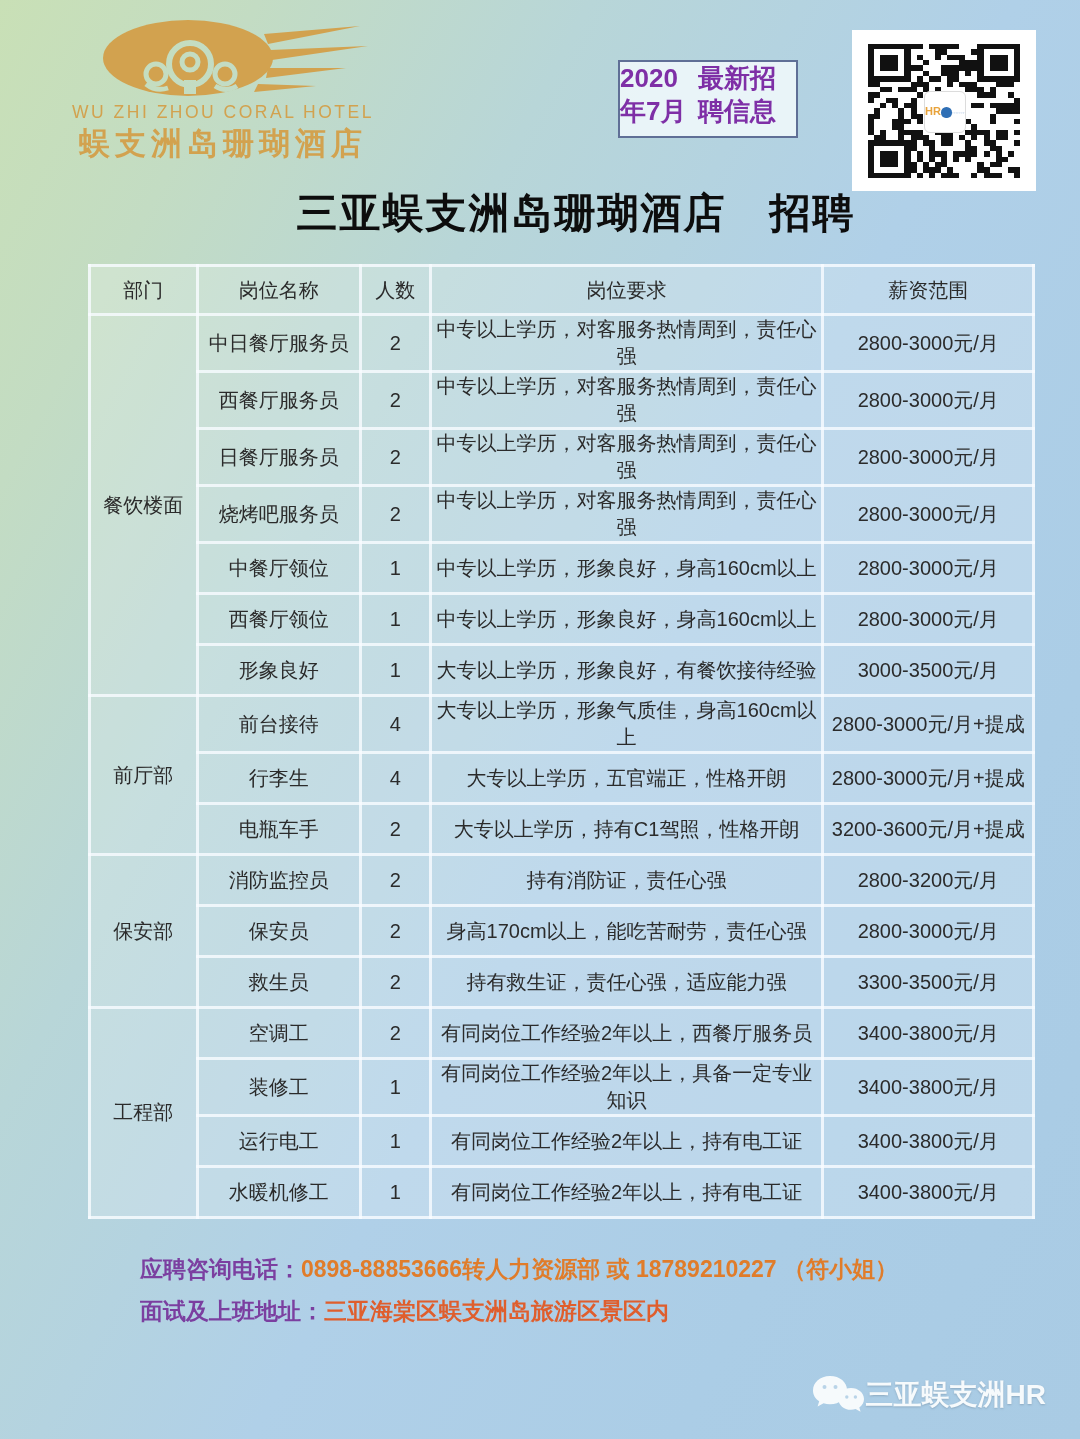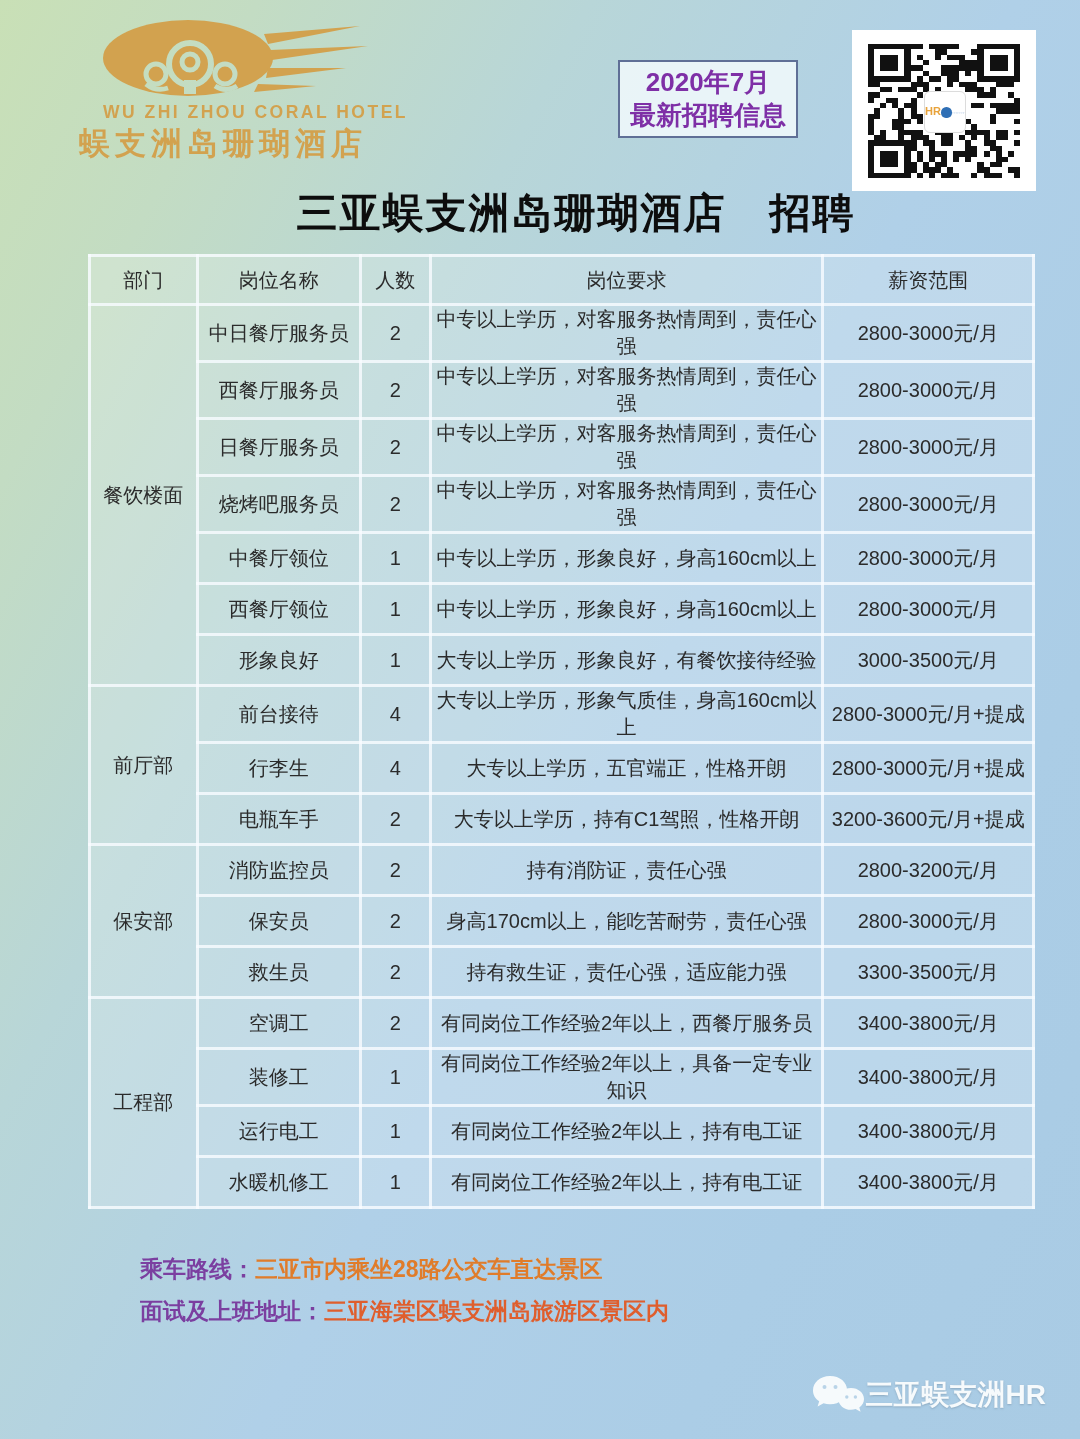--- a/index.html
+++ b/index.html
@@ -10,28 +10,28 @@
   .poster{
     position:relative;
     width:1080px;height:1439px;
     margin:0 auto;
     overflow:hidden;
     background:linear-gradient(118deg,#c9e0b6 0%,#c3dcc3 14%,#b8d6d8 32%,#b0d0e8 55%,#abcde6 78%,#a9cbe4 100%);
   }
   
   .logo{position:absolute;left:38px;top:18px;width:370px;text-align:center;color:#d2a24f;}
   .logo .cloud{display:block;margin:0 auto;}
-  .logo .en{font-size:17.5px;font-weight:bold;letter-spacing:2.5px;margin-top:2px;white-space:nowrap;text-align:right;}
+  .logo .en{font-size:17.5px;font-weight:normal;letter-spacing:2.5px;margin-top:2px;white-space:nowrap;}
   .logo .cn{font-size:31px;font-weight:bold;letter-spacing:5px;white-space:nowrap;}
   
   .badge{
     position:absolute;left:618px;top:60px;width:176px;height:74px;
     background:rgba(238,246,250,0.92);
     border:2px solid #5f6f96;
-    display:flex;flex-direction:column;align-items:center;justify-content:center;
+    display:flex;flex-direction:row;align-items:flex-start;justify-content:center;
     color:#7e2fa6;font-weight:bold;font-size:26px;line-height:33px;
   }
   
   .qr-box{
     position:absolute;left:852px;top:30px;width:184px;height:161px;
     background:#ffffff;display:flex;align-items:center;justify-content:center;
   }
   .qr-wrap{position:relative;width:152px;height:134px;}
   .qr-wrap svg{width:152px;height:134px;display:block;}
   .qr-logo{
@@ -41,21 +41,21 @@
   }
   .qr-logo .hr{font-size:11px;font-weight:bold;color:#e8a33c;line-height:11px;}
   .qr-logo .cl{width:24px;height:11px;background:#2f6fb5;border-radius:50% 50% 45% 45%;margin-top:2px;}
   .qr-logo .tx{font-size:4px;color:#2f6fb5;margin-top:1px;letter-spacing:0.5px;}
   
   .title{
     position:absolute;left:0;top:186px;width:100%;
     text-align:center;font-size:41px;font-weight:bold;color:#0d0d0d;letter-spacing:2px;padding-left:36px;
   }
   
-  .jobs{position:absolute;left:88px;top:254px;width:947px;border-collapse:collapse;table-layout:fixed;}
+  .jobs{position:absolute;left:88px;top:264px;width:947px;border-collapse:collapse;table-layout:fixed;}
   .jobs td,.jobs th{
     border:3px solid rgba(248,252,255,0.85);
     background:rgba(255,255,255,0.20);
     text-align:center;vertical-align:middle;
     font-size:20px;font-weight:normal;color:#2b2b2b;
     padding:0 4px;overflow:hidden;
   }
   .jobs thead th{height:46px;}
   .jobs tbody td{height:48px;}
   .jobs .dept{font-size:20px;}
@@ -454,21 +454,21 @@
           <td>水暖机修工</td>
           <td>1</td>
           <td>有同岗位工作经验2年以上，持有电工证</td>
           <td>3400-3800元/月</td>
         </tr>
       </tbody>
   </table>
 
   <div class="contact">
     <div>
-      <span class="lbl">乘车路线：</span><span class="val">三亚市内乘坐28路公交车直达景区</span>
+      <span class="lbl">应聘咨询电话：</span><span class="val">0898-88853666转人力资源部 或 18789210227 （符小姐）</span>
     </div>
     <div>
       <span class="lbl">面试及上班地址：</span><span class="val addr">三亚海棠区蜈支洲岛旅游区景区内</span>
     </div>
   </div>
 
   <div class="watermark">
     <svg width="52" height="42" viewBox="0 0 52 42">
       <path d="M18 2 C8 2 1 8.5 1 16.5 C1 21 3.4 24.8 7.2 27.2 L5.6 32.4 L11.6 29.2 C13.6 29.8 15.7 30.2 18 30.2 C28 30.2 35 23.6 35 15.9 C35 8.3 28 2 18 2 Z" fill="#f6fafc"></path>
       <circle cx="12.5" cy="13" r="2" fill="#b9d4e8"></circle>

